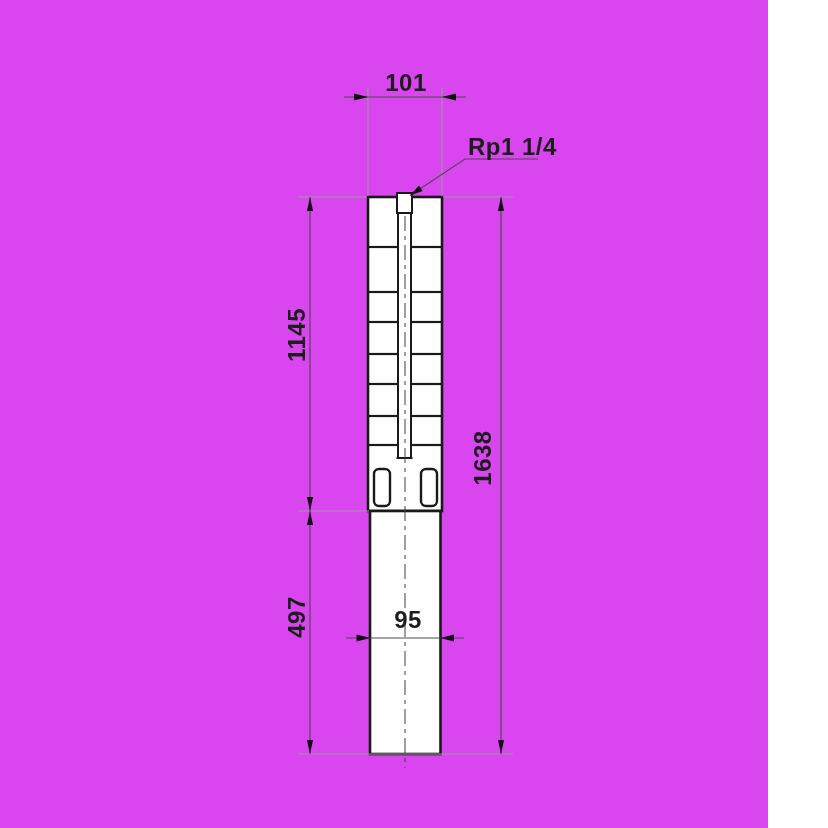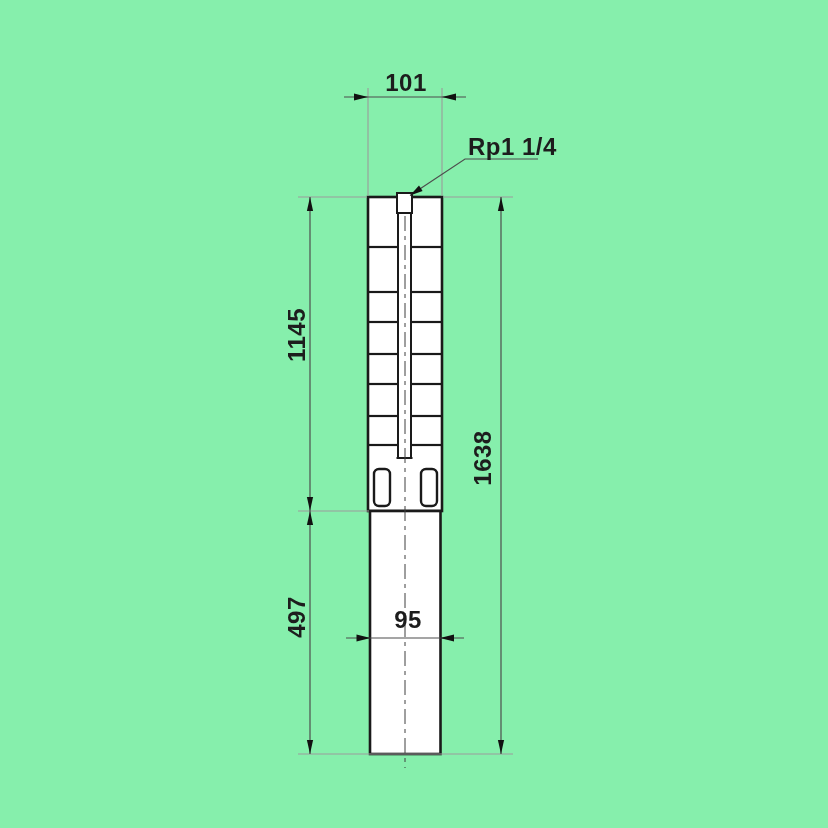--- a/index.html
+++ b/index.html
@@ -2,23 +2,23 @@
 <html><head>
 <meta charset="utf-8">
 <style>
   html, body {
     margin: 0;
     padding: 0;
     background: #ffffff;
   }
   .canvas {
     position: relative;
-    width: 828px;
+    width: 768px;
     height: 828px;
-    background: #86efac;
+    background: #d946ef;
     overflow: hidden;
   }
   svg { display: block; }
 
   
   .body-outline {
     fill: #ffffff;
     stroke: #1a1a1a;
     stroke-width: 2.6;
   }

